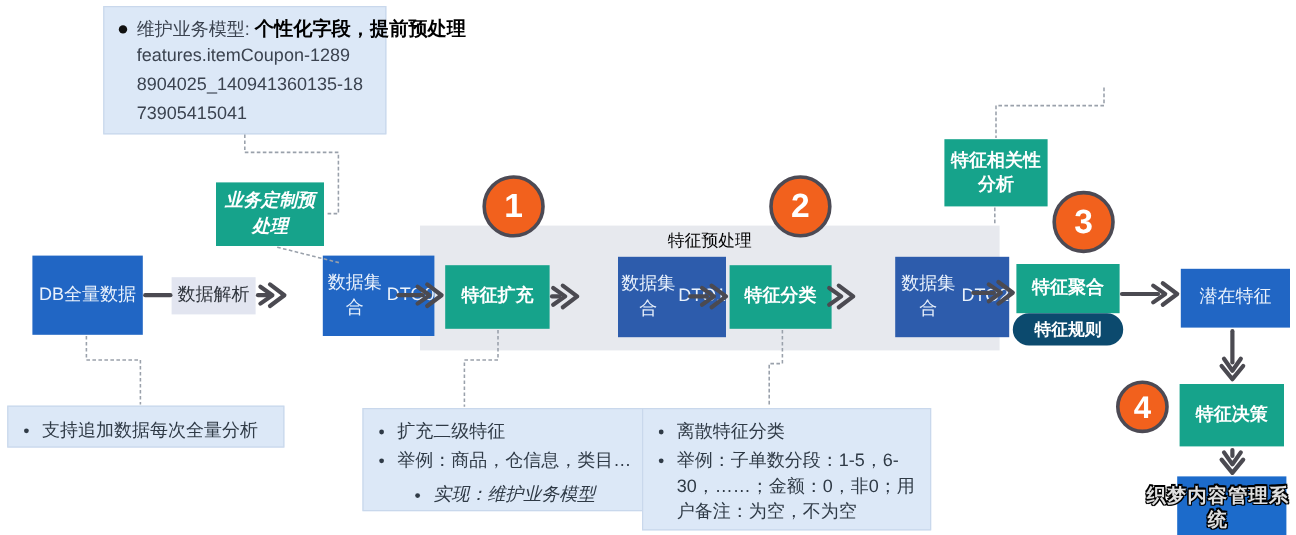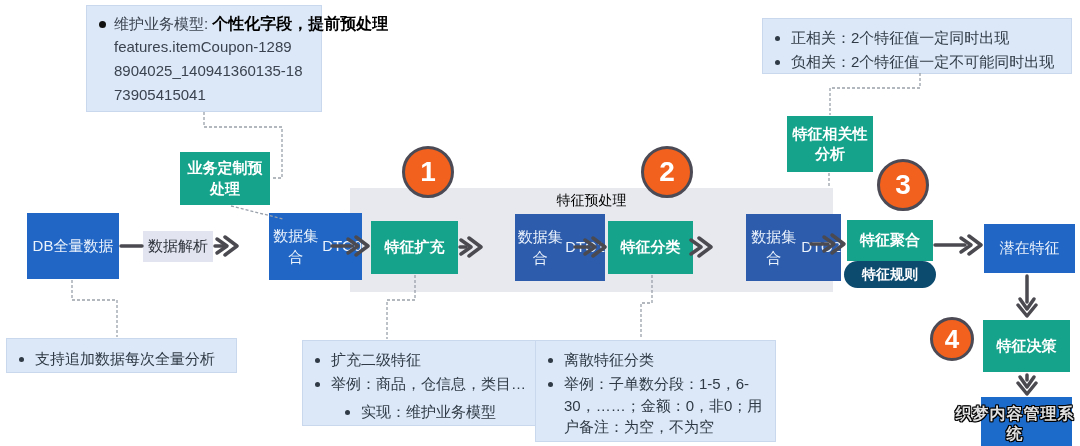--- a/index.html
+++ b/index.html
@@ -91,28 +91,22 @@
   <div class="callout" style="left:86px;top:5px;width:236px;height:107px;overflow:visible;">
     <div class="c-row">
       <span class="dot"></span>
       <span class="c-text"><span>维护业务模型: </span><b>个性化字段，提前预处理</b></span>
     </div>
     <div class="c-cont">features.itemCoupon-1289</div>
     <div class="c-cont">8904025_140941360135-18</div>
     <div class="c-cont">73905415041</div>
   </div>
 
-  <div class="callout" style="left:762px;top:18px;width:310px;height:56px;">
-    <ul>
-      <li>正相关：2个特征值一定同时出现</li>
-      <li>负相关：2个特征值一定不可能同时出现</li>
-    </ul>
-  </div>
 
-  <div class="box teal" style="left:180px;top:152px;width:90px;height:53px;padding:2px;">
+  <div class="box teal" style="left:180px;top:152px;width:90px;height:53px;padding:2px;font-style:italic;">
     <span>业务定制预处理</span>
   </div>
   <div class="box teal" style="left:787px;top:116px;width:86px;height:56px;padding:2px;">
     <span>特征相关性分析</span>
   </div>
 
   <div class="box blue" style="left:27px;top:213px;width:92px;height:66px;">
     <span>DB全量数据</span>
   </div>
   <div class="box lightbox" style="left:143px;top:231px;width:70px;height:31px;">
@@ -167,21 +161,21 @@
     <ul style="padding-top:7px;">
       <li>支持追加数据每次全量分析</li>
     </ul>
   </div>
 
   <div class="callout" style="left:266px;top:340px;width:246px;height:86px;margin-left:36px;">
     <ul>
       <li>扩充二级特征</li>
       <li>举例：商品，仓信息，类目…</li>
     </ul>
-    <div class="sub-bullet" style="display:list-item;">实现：维护业务模型</div>
+    <div class="sub-bullet" style="display:list-item;font-style:italic;">实现：维护业务模型</div>
   </div>
 
   <div class="callout" style="left:535px;top:340px;width:241px;height:102px;">
     <ul>
       <li>离散特征分类</li>
       <li>举例：子单数分段：1-5，6-30，……；金额：0，非0；用户备注：为空，不为空</li>
     </ul>
   </div>
 
   <div class="wm" style="left:948px;top:404px;width:134px;">

